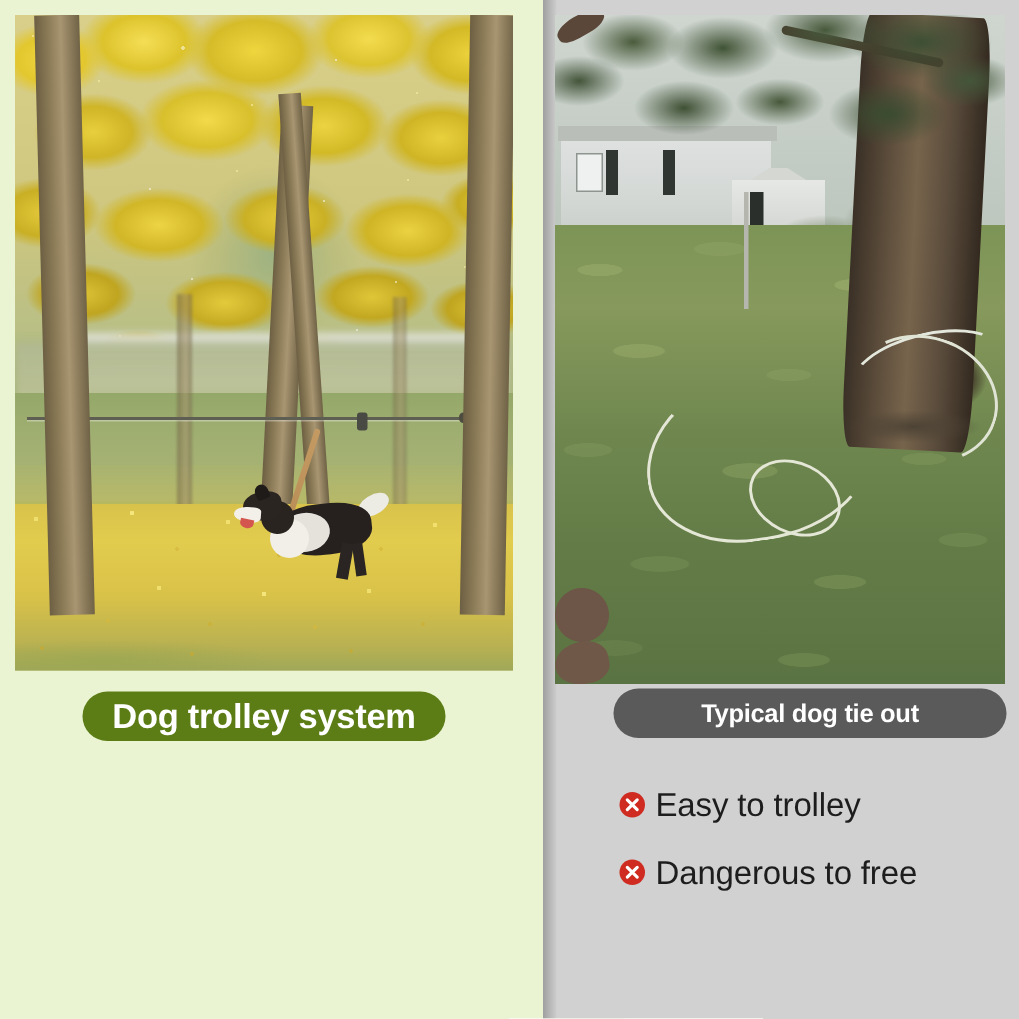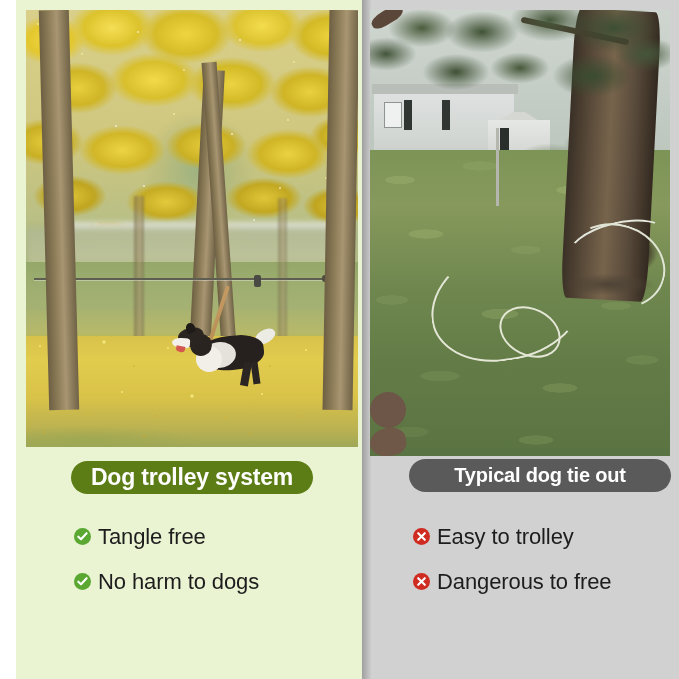--- a/index.html
+++ b/index.html
@@ -15,21 +15,21 @@
     width: 679px;
     height: 679px;
     overflow: hidden;
   }
   .panel {
     position: absolute;
     top: 0;
     height: 679px;
   }
   .panel-left {
-    left: 16px;
+    left: 0;
     width: 417px;
     background: #eaf4d3;
   }
   .panel-right {
     left: 362px;
     width: 317px;
     background: #d1d1d1;
   }
   .panel-right::before {
     content: "";
@@ -358,21 +358,21 @@
     height: 33px;
     background: #5c7c15;
     font-size: 23px;
   }
   .pill-right {
     left: 409px;
     top: 459px;
     width: 262px;
     height: 33px;
     background: #5a5a5a;
-    font-size: 20px;
+    font-size: 17px;
   }
 
   .feature-list {
     position: absolute;
     width: 300px;
   }
   .list-left { left: 58px; top: 518px; }
   .list-right { left: 413px; top: 518px; }
   .feature-row {
     display: flex;
@@ -441,38 +441,20 @@
       <div class="dog-l dl-tongue"></div>
 
       <div class="ph-layer trunk lp-trunk-a"></div>
       <div class="ph-layer trunk lp-trunk-c"></div>
     </div>
 
     <div class="pill pill-left">
       <span>Dog trolley system</span>
     </div>
 
-    <div class="feature-list list-left">
-      <div class="feature-row">
-        <span class="badge badge-ok">
-          <svg width="17" height="17" viewBox="0 0 17 17">
-              <path d="M4.3 8.7 L7 11.3 L12.6 5.2" stroke="#ffffff" stroke-width="2.1" fill="none" stroke-linecap="round" stroke-linejoin="round"></path>
-            </svg>
-        </span>
-        <span class="feature-text">Tangle free</span>
-      </div>
-      <div class="feature-row">
-        <span class="badge badge-ok">
-          <svg width="17" height="17" viewBox="0 0 17 17">
-              <path d="M4.3 8.7 L7 11.3 L12.6 5.2" stroke="#ffffff" stroke-width="2.1" fill="none" stroke-linecap="round" stroke-linejoin="round"></path>
-            </svg>
-        </span>
-        <span class="feature-text">No harm to dogs</span>
-      </div>
-    </div>
   </div>
 
   <div class="panel panel-right">
 
     <div class="photo photo-right">
       <div class="ph-layer rp-sky"></div>
       <div class="ph-layer rp-house"></div>
       <div class="ph-layer rp-house-roof"></div>
       <div class="ph-layer rp-win1"></div>
       <div class="ph-layer rp-shut1"></div>

